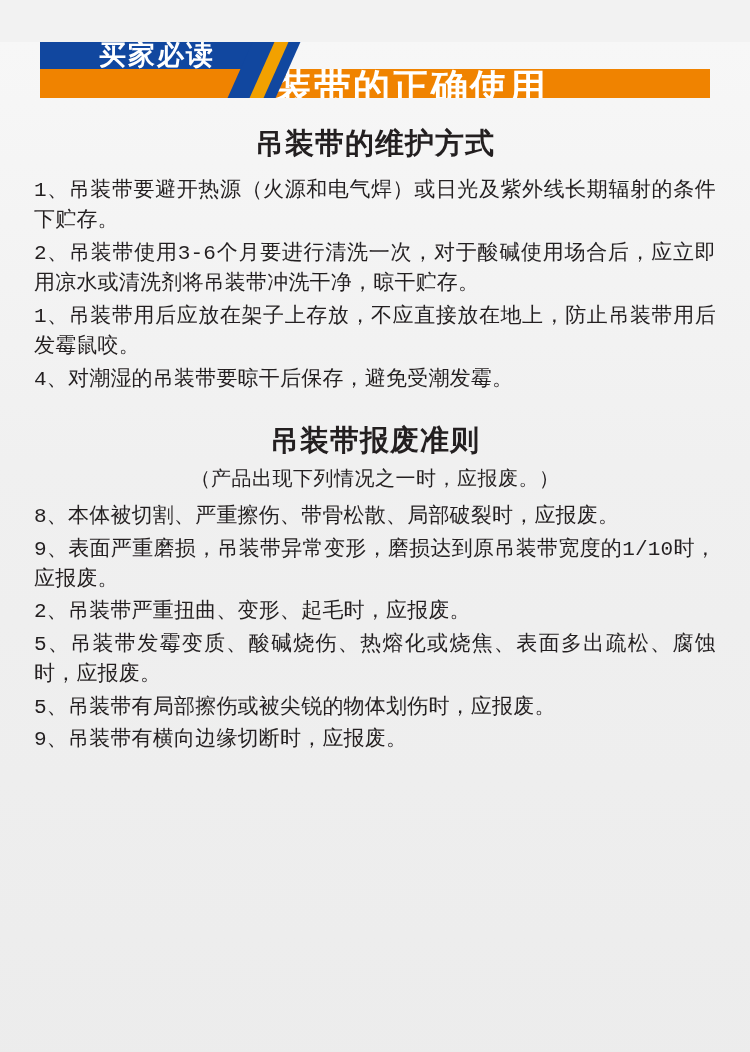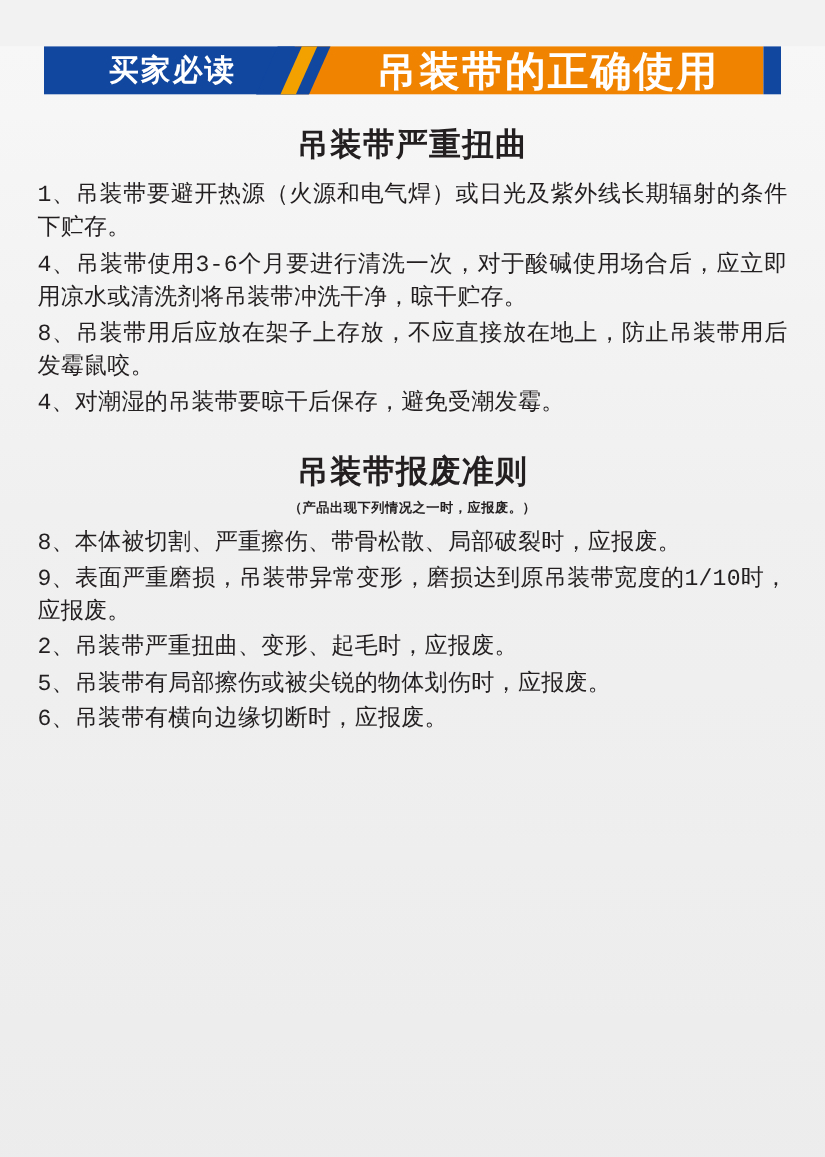--- a/index.html
+++ b/index.html
@@ -19,24 +19,25 @@
     width: 750px;
     height: 1052px;
     background: linear-gradient(180deg, #f7f7f7 0%, #f0f0f0 40%, #ececec 100%);
     box-sizing: border-box;
   }
 
   
   .banner {
     position: relative;
     margin: 42px 40px 0 40px;
-    height: 44px;
+    height: 56px;
     display: flex;
     align-items: stretch;
     overflow: hidden;
+    flex-direction: column;
   }
   .banner-blue {
     position: relative;
     width: 228px;
     background: #11479f;
     display: flex;
     align-items: center;
     justify-content: center;
     z-index: 2;
   }
@@ -101,22 +102,22 @@
     font-weight: bold;
     color: #231f20;
     margin: 26px 0 12px 0;
     letter-spacing: 1px;
   }
   h2.section-title.tight {
     margin-bottom: 4px;
   }
   .subtitle {
     text-align: center;
-    font-size: 12px;
-    font-weight: bold;
+    font-size: 20px;
+    font-weight: normal;
     color: #231f20;
     margin: 0 0 10px 0;
     letter-spacing: 0.5px;
   }
   p.item {
     font-size: 21px;
     line-height: 1.45;
     margin: 0 0 2px 0;
     color: #231f20;
     text-align: justify;
@@ -139,32 +140,33 @@
     <div class="banner-slash"></div>
     <div class="banner-slash2"></div>
     <div class="banner-orange">
       <span class="btxt">吊装带的正确使用</span>
     </div>
     <div class="banner-tail"></div>
   </div>
 
   <div class="content">
 
-    <h2 class="section-title">吊装带严重扭曲</h2>
+    <h2 class="section-title">吊装带的维护方式</h2>
     <div class="list">
       <p class="item">1、吊装带要避开热源（火源和电气焊）或日光及紫外线长期辐射的条件下贮存。</p>
-      <p class="item">4、吊装带使用3-6个月要进行清洗一次，对于酸碱使用场合后，应立即用凉水或清洗剂将吊装带冲洗干净，晾干贮存。</p>
-      <p class="item">8、吊装带用后应放在架子上存放，不应直接放在地上，防止吊装带用后发霉鼠咬。</p>
+      <p class="item">2、吊装带使用3-6个月要进行清洗一次，对于酸碱使用场合后，应立即用凉水或清洗剂将吊装带冲洗干净，晾干贮存。</p>
+      <p class="item">1、吊装带用后应放在架子上存放，不应直接放在地上，防止吊装带用后发霉鼠咬。</p>
       <p class="item">4、对潮湿的吊装带要晾干后保存，避免受潮发霉。</p>
     </div>
 
     <h2 class="section-title tight">吊装带报废准则</h2>
     <div class="subtitle">（产品出现下列情况之一时，应报废。）</div>
     <div class="list">
       <p class="item">8、本体被切割、严重擦伤、带骨松散、局部破裂时，应报废。</p>
       <p class="item">9、表面严重磨损，吊装带异常变形，磨损达到原吊装带宽度的1/10时，应报废。</p>
       <p class="item">2、吊装带严重扭曲、变形、起毛时，应报废。</p>
+      <p class="item">5、吊装带发霉变质、酸碱烧伤、热熔化或烧焦、表面多出疏松、腐蚀时，应报废。</p>
       <p class="item">5、吊装带有局部擦伤或被尖锐的物体划伤时，应报废。</p>
-      <p class="item">6、吊装带有横向边缘切断时，应报废。</p>
+      <p class="item">9、吊装带有横向边缘切断时，应报废。</p>
     </div>
 
   </div>
 </div>
 
 </body></html>

